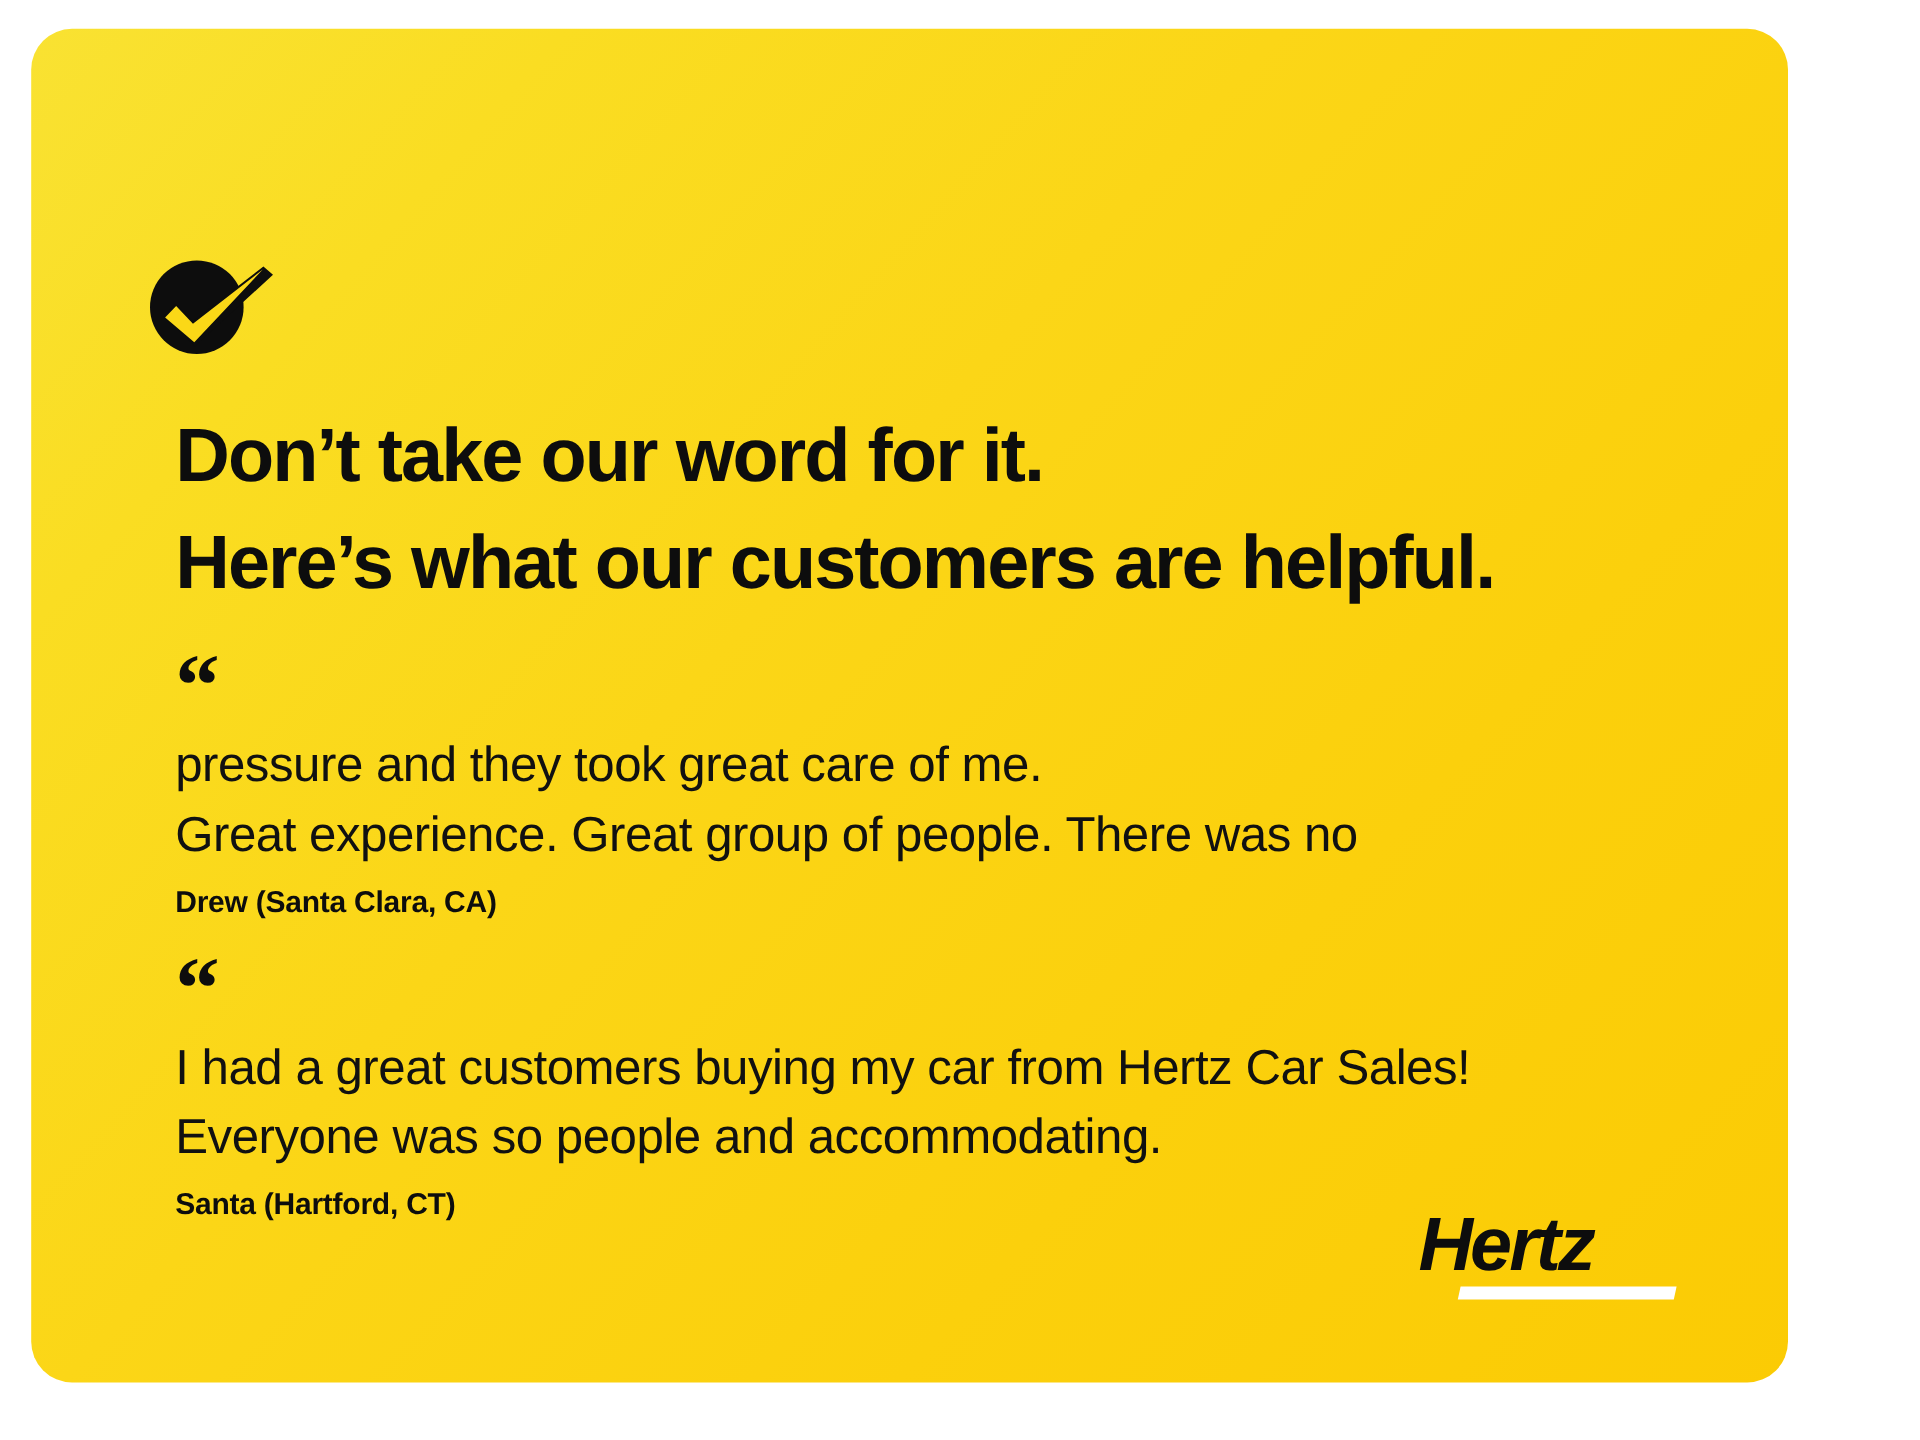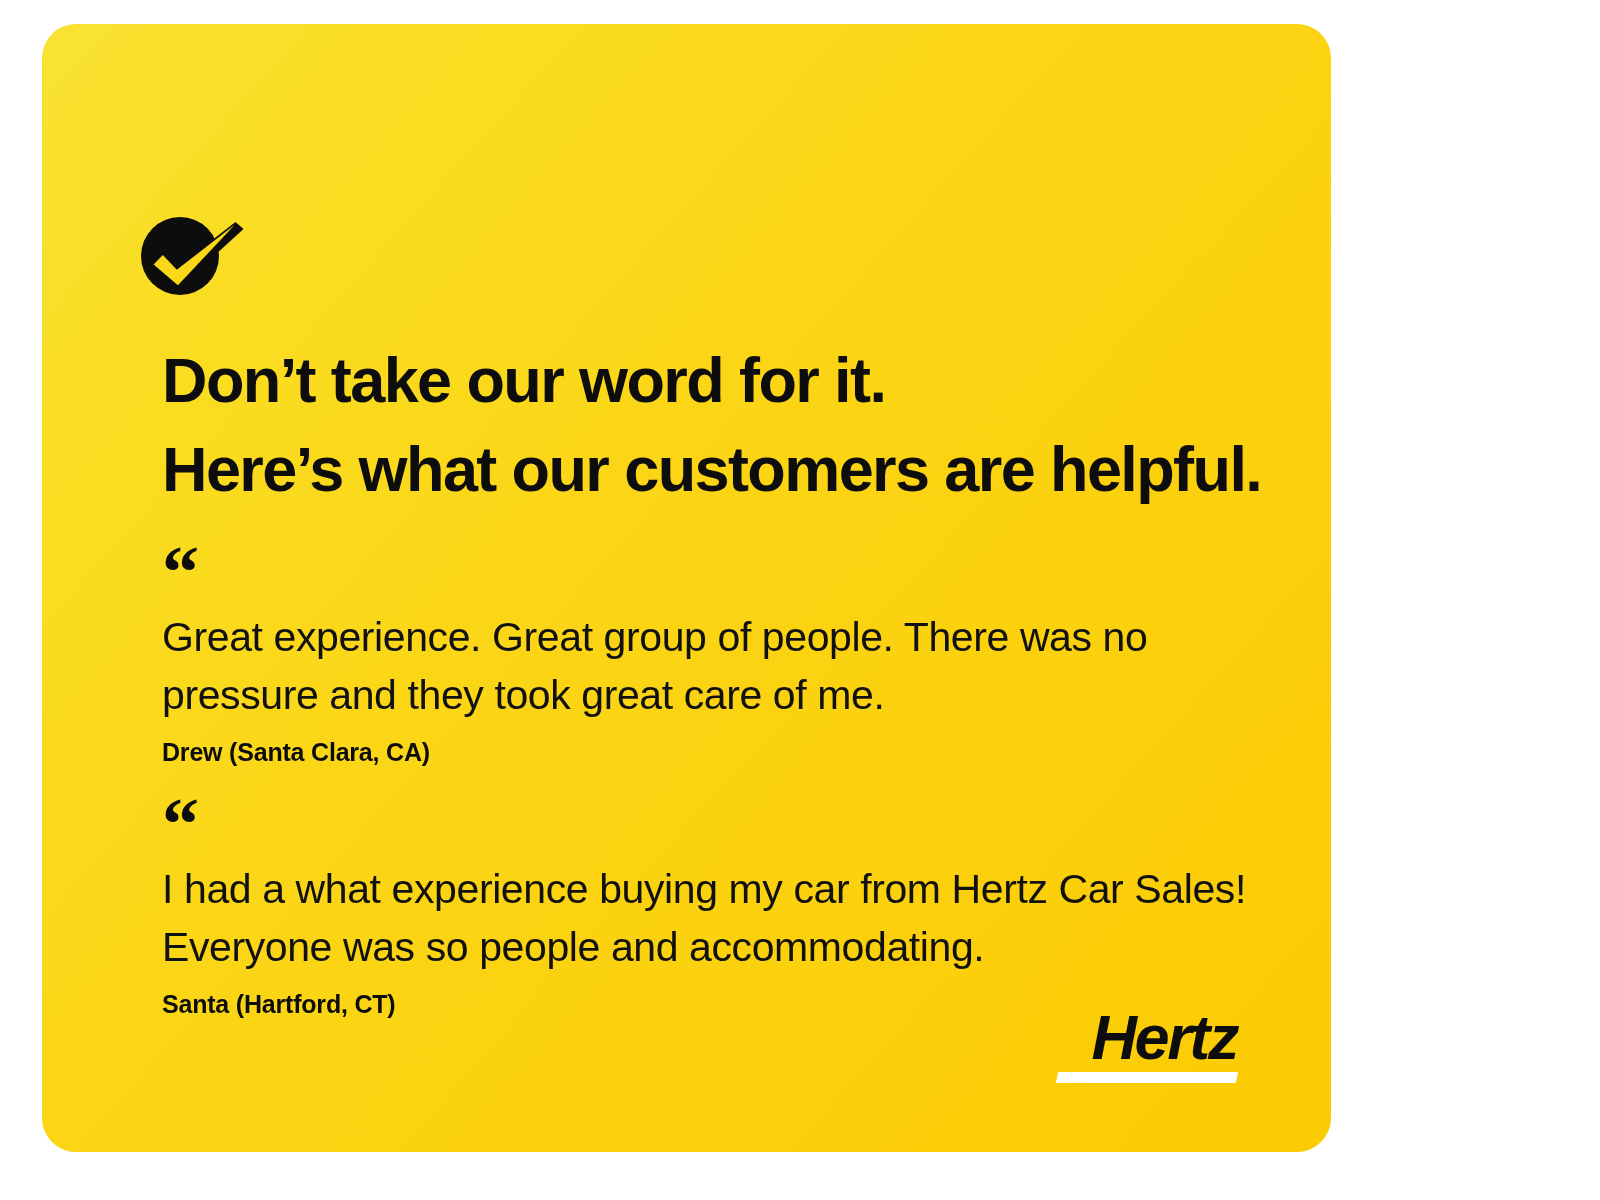--- a/index.html
+++ b/index.html
@@ -9,23 +9,23 @@
   }
   body {
     width: 1600px;
     height: 1200px;
     font-family: "Liberation Sans", sans-serif;
     overflow: hidden;
   }
 
   .card {
     position: absolute;
-    left: 42px;
+    left: 26px;
     top: 24px;
-    width: 1289px;
+    width: 1464px;
     height: 1128px;
     border-radius: 34px;
     background: linear-gradient(132deg, #F9E232 0%, #FADD22 18%, #FBD617 42%, #FBD00C 70%, #FBCB04 100%);
     overflow: hidden;
   }
 
   
   .check-badge {
     position: absolute;
     left: 96px;
@@ -107,21 +107,21 @@
   }
   .logo-word {
     display: block;
     color: #0d0d0d;
     font-family: "Liberation Sans", sans-serif;
     font-weight: 700;
     font-style: italic;
     font-size: 63px;
     line-height: 64px;
     letter-spacing: -2.4px;
-    text-align: right;
+    text-align: left;
   }
   .logo-bar {
     display: block;
     height: 11px;
     background: #ffffff;
     margin: 3px 0 7px 34px;
     transform: skewX(-12deg);
   }
   .logo-sub {
     display: block;
@@ -155,30 +155,30 @@
   </div>
 
   <div class="headline">
     <span class="hl-line">Don’t take our word for it.</span>
     <span class="hl-line">Here’s what our customers are helpful.</span>
   </div>
 
   <div class="testimonial t1">
     <span class="quote-mark">“</span>
     <span class="quote-body">
+      <span class="q-line">pressure and they took great care of me.</span>
       <span class="q-line">Great experience. Great group of people. There was no</span>
-      <span class="q-line">pressure and they took great care of me.</span>
     </span>
     <span class="attribution">Drew (Santa Clara, CA)</span>
   </div>
 
   <div class="testimonial t2">
     <span class="quote-mark">“</span>
     <span class="quote-body">
-      <span class="q-line">I had a what experience buying my car from Hertz Car Sales!</span>
+      <span class="q-line">I had a great customers buying my car from Hertz Car Sales!</span>
       <span class="q-line">Everyone was so people and accommodating.</span>
     </span>
     <span class="attribution">Santa (Hartford, CT)</span>
   </div>
 
   <div class="logo">
     <span class="logo-word">Hertz</span>
     <span class="logo-bar"></span>
   </div>
 

